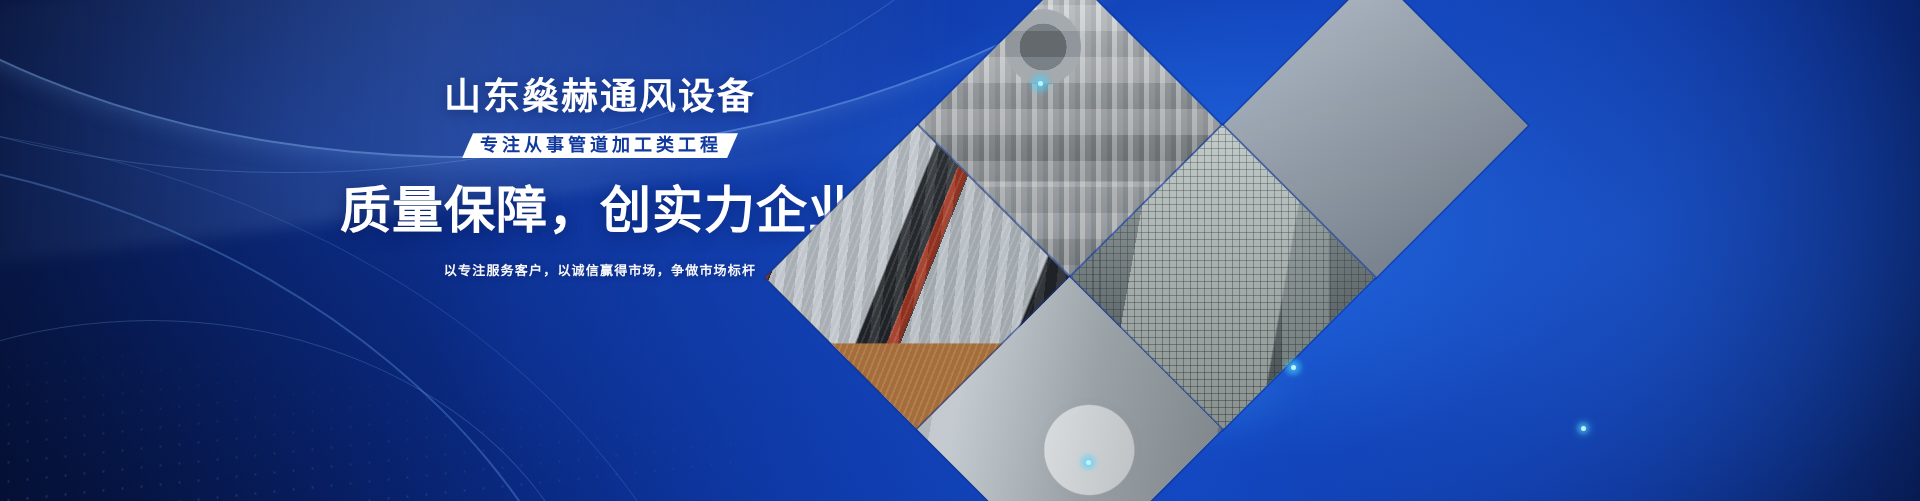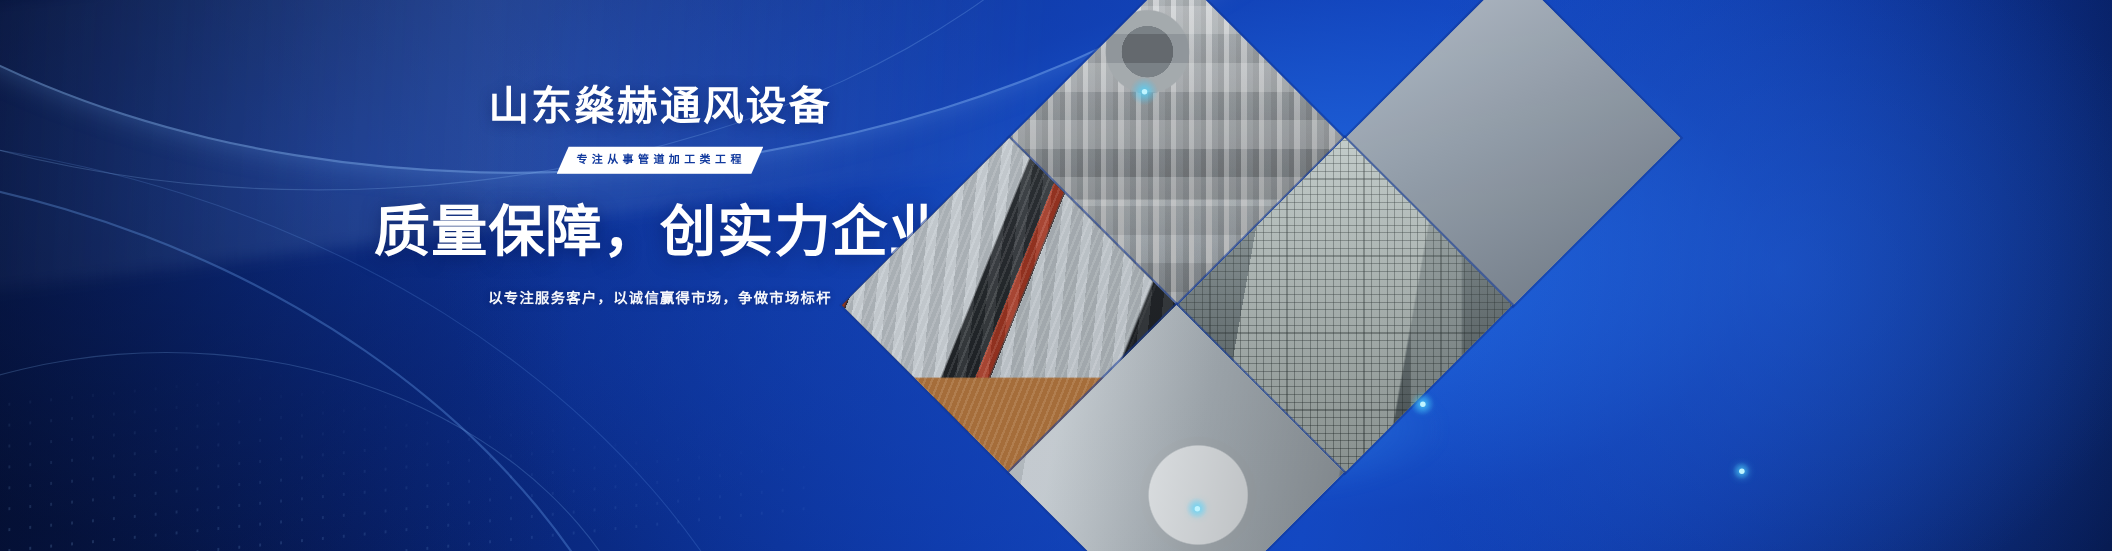--- a/index.html
+++ b/index.html
@@ -86,21 +86,21 @@
   }
   .ribbon-wrap{
     position:relative;
     margin:14px 0 26px 0;
     height:25px;
     display:flex;align-items:center;
   }
   .ribbon{
     background:#ffffff;
     color:#123a9e;
-    font-size:10px;
+    font-size:18px;
     font-weight:bold;
     letter-spacing:4px;
     line-height:25px;
     height:25px;
     padding:0 16px 0 18px;
     white-space:nowrap;
     -webkit-clip-path:polygon(11px 0,100% 0,calc(100% - 11px) 100%,0 100%);
     clip-path:polygon(11px 0,100% 0,calc(100% - 11px) 100%,0 100%);
     box-shadow:0 2px 10px rgba(0,15,70,.30);
   }

